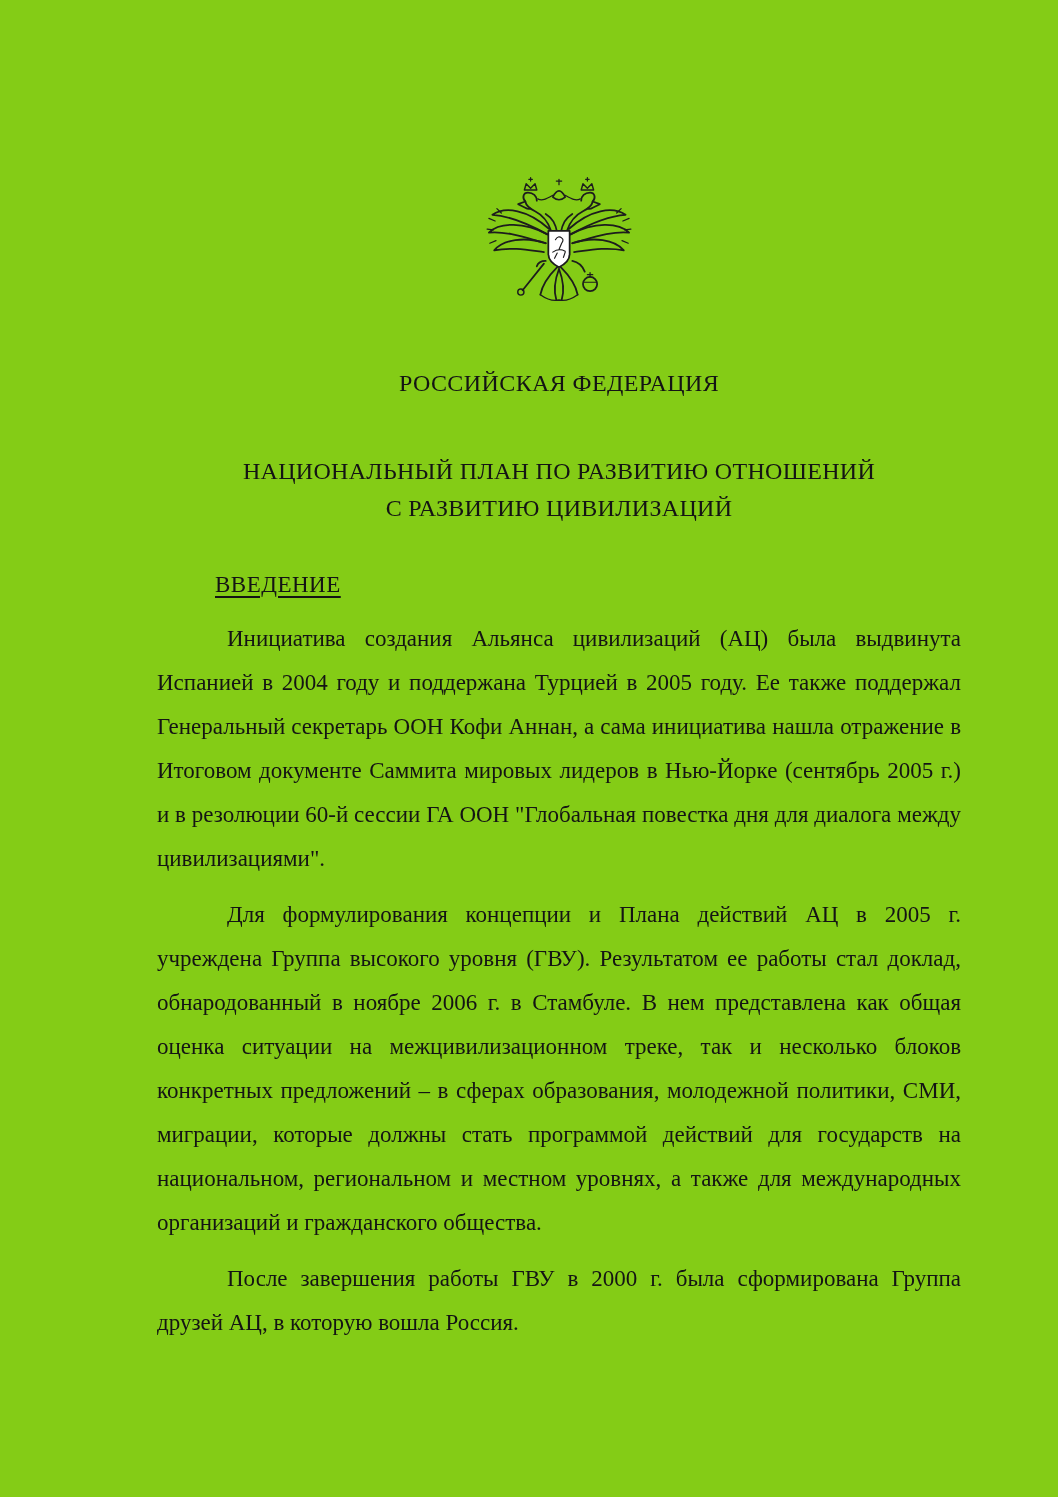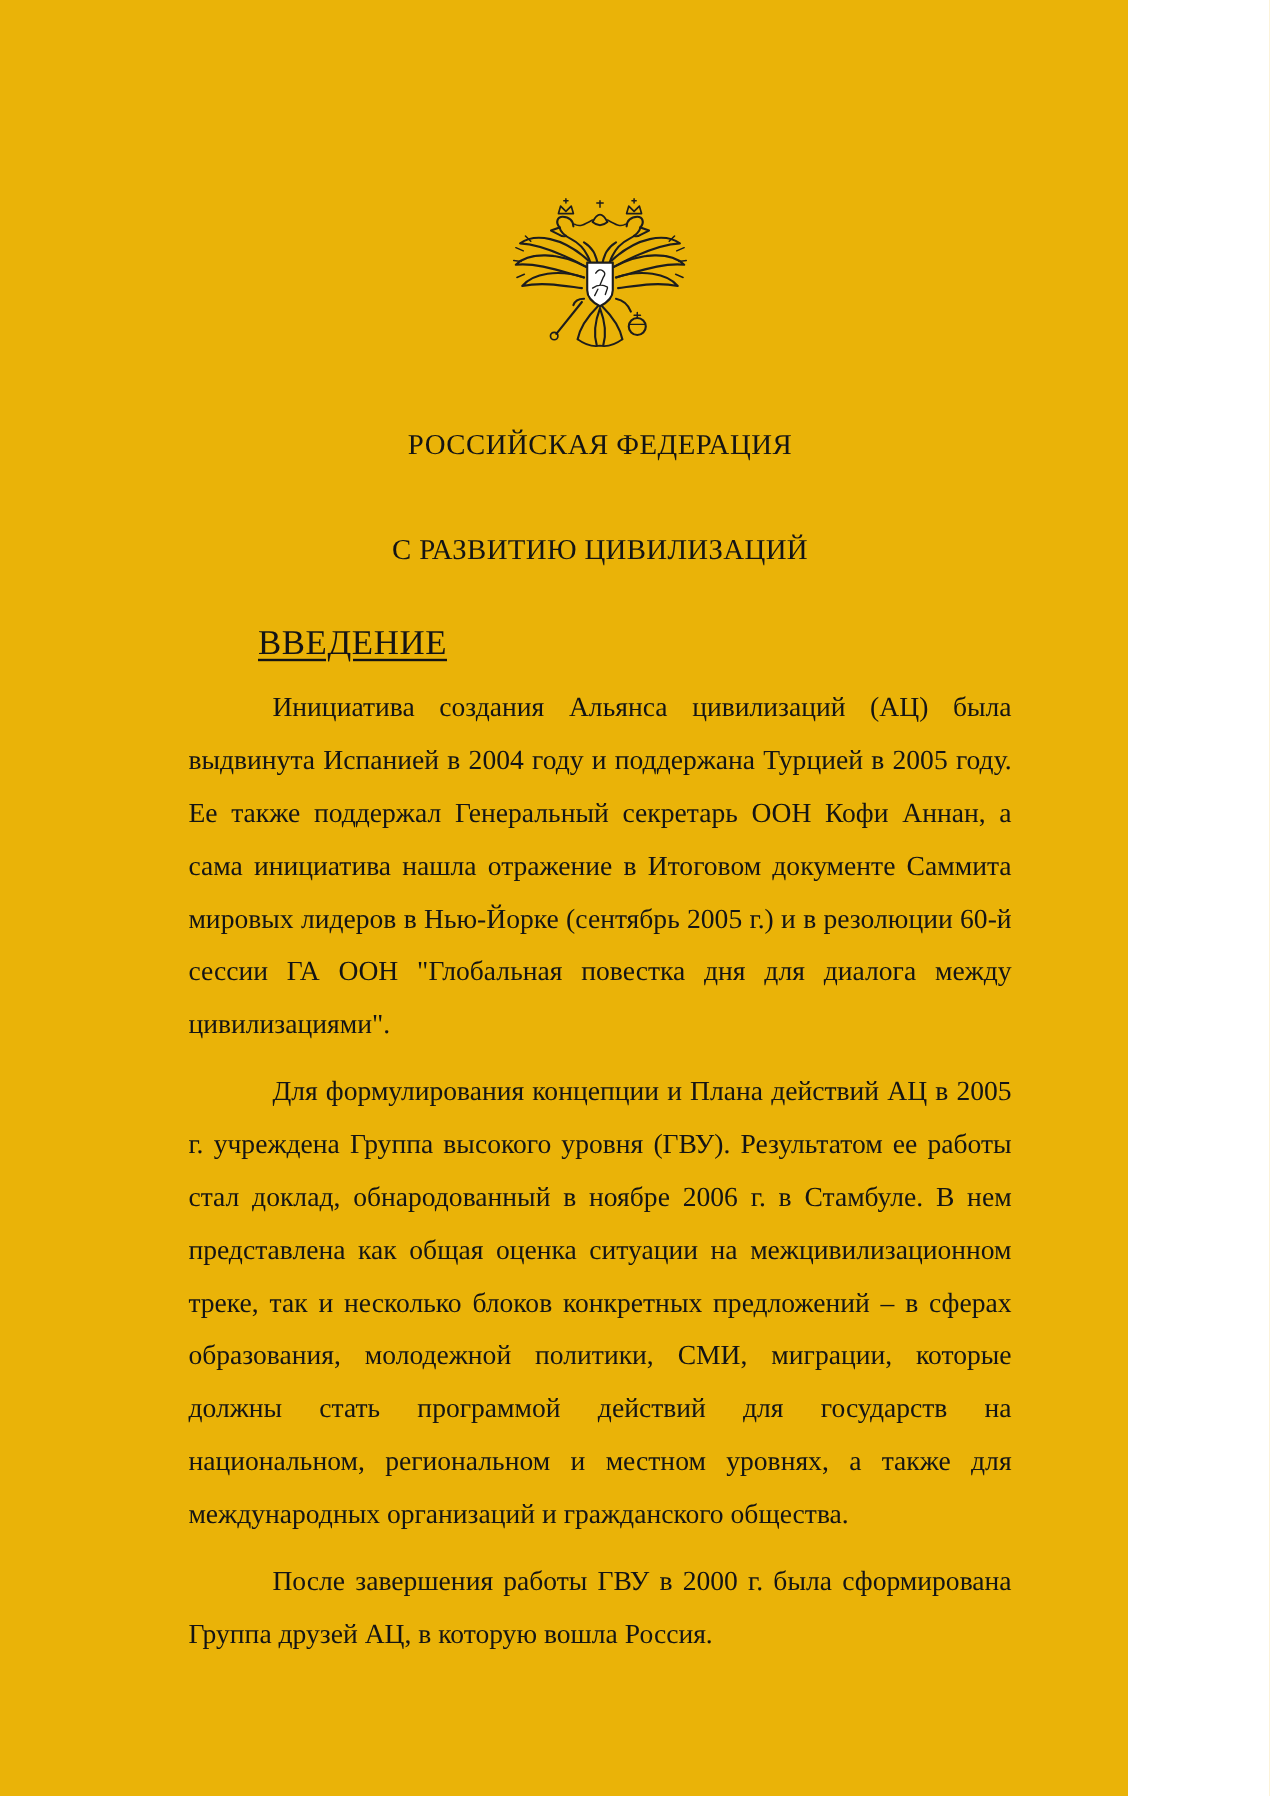--- a/index.html
+++ b/index.html
@@ -1,30 +1,30 @@
 <!DOCTYPE html>
 <html><head>
 <meta charset="utf-8">
 <style>
   html,body{margin:0;padding:0;background:#ffffff;}
   .page{
-    width:940px;height:1497px;background:#eab308;color:#141414;
+    width:1058px;height:1497px;background:#84cc16;color:#141414;
     font-family:"Liberation Serif","DejaVu Serif",serif;
-    position:relative;box-sizing:border-box;padding:4px 85px 0 145px;overflow:hidden;
+    position:relative;box-sizing:border-box;padding:16px 85px 0 145px;overflow:hidden;
   }
   .emblem{display:block;margin:158px auto 0;width:158px;height:142px;}
   .country-title{
     margin-top:52px;text-align:center;font-size:24px;line-height:30px;
     letter-spacing:.4px;white-space:nowrap;
   }
   .doc-title{
     margin-top:55px;text-align:center;font-size:24px;line-height:37px;letter-spacing:.3px;
   }
   .section-heading{
-    margin:42px 0 0 70px;font-size:29px;line-height:32px;letter-spacing:.5px;
+    margin:42px 0 0 70px;font-size:23px;line-height:32px;letter-spacing:.5px;
   }
   .section-heading span{
     text-decoration:underline;text-underline-offset:4px;text-decoration-thickness:2px;
   }
   .body-text{margin-top:16px;font-size:23px;line-height:44px;text-align:justify;}
   .body-text p{margin:12px;text-indent:70px;text-align:justify;text-align-last:left;}
 </style>
 </head>
 <body>
 
@@ -71,20 +71,21 @@
       <path d="M100 98 q10 2 14 12"></path>
       <circle cx="120" cy="124" r="8"></circle>
       <path d="M112.5 122 h15" stroke-width="1.3"></path>
       <path d="M120 116 v-5 M117 113.5 h6" stroke-width="1.4"></path>
     </g>
   </svg>
 
   <div class="country-title">РОССИЙСКАЯ ФЕДЕРАЦИЯ</div>
 
   <div class="doc-title">
+    <div>НАЦИОНАЛЬНЫЙ ПЛАН ПО РАЗВИТИЮ ОТНОШЕНИЙ</div>
     <div>С РАЗВИТИЮ ЦИВИЛИЗАЦИЙ</div>
   </div>
 
   <div class="section-heading">
     <span>ВВЕДЕНИЕ</span>
   </div>
 
   <div class="body-text">
     <p>Инициатива создания Альянса цивилизаций (АЦ) была выдвинута Испанией в 2004 году и поддержана Турцией в 2005 году. Ее также поддержал Генеральный секретарь ООН Кофи Аннан, а сама инициатива нашла отражение в Итоговом документе Саммита мировых лидеров в Нью-Йорке (сентябрь 2005 г.) и в резолюции 60-й сессии ГА ООН "Глобальная повестка дня для диалога между цивилизациями".</p>
     <p>Для формулирования концепции и Плана действий АЦ в 2005 г. учреждена Группа высокого уровня (ГВУ). Результатом ее работы стал доклад, обнародованный в ноябре 2006 г. в Стамбуле. В нем представлена как общая оценка ситуации на межцивилизационном треке, так и несколько блоков конкретных предложений – в сферах образования, молодежной политики, СМИ, миграции, которые должны стать программой действий для государств на национальном, региональном и местном уровнях, а также для международных организаций и гражданского общества.</p>

